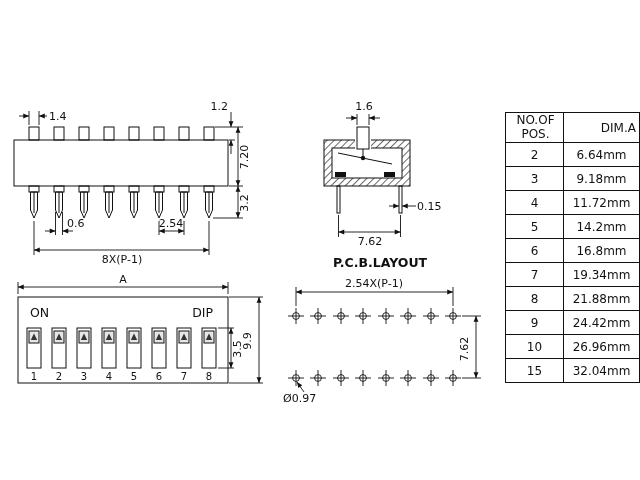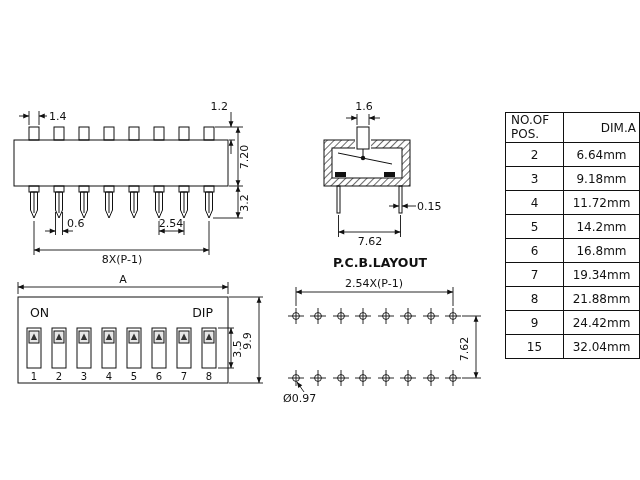--- a/index.html
+++ b/index.html
@@ -10,21 +10,21 @@
   .thin{fill:none;stroke:#111;stroke-width:0.9;}
   text{font-family:"DejaVu Sans","Liberation Sans",sans-serif;font-size:11px;fill:#111;}
   .lbl12{font-size:12.5px;}
   .b{font-weight:bold;}
   .num{font-size:10px;}
   .dim-table{position:absolute;left:505px;top:112px;border-collapse:collapse;
              font-size:12px;color:#111;background:#fff;table-layout:fixed;}
   .dim-table th,.dim-table td{border:1px solid #111;background:#fff;font-weight:normal;
              height:23px;padding:0 3px;text-align:center;}
   .dim-table th{height:29px;text-align:right;}
-  .dim-table th:first-child{width:50px;text-align:left;padding-left:5px;line-height:1.15;}
+  .dim-table th:first-child{width:50px;text-align:center;padding-left:5px;line-height:1.15;}
   .dim-table th:last-child{width:70px;}
 </style>
 </head>
 <body>
 
 <div class="stage">
 
 <svg width="640" height="480" viewBox="0 0 640 480" xmlns="http://www.w3.org/2000/svg">
   <defs>
     <marker id="ar" viewBox="0 0 10 10" refX="9.3" refY="5" markerWidth="7.5" markerHeight="7.5" orient="auto-start-reverse">
@@ -270,19 +270,23 @@
         </tr>
         <tr>
           <td>8</td>
           <td>21.88mm</td>
         </tr>
         <tr>
           <td>9</td>
           <td>24.42mm</td>
         </tr>
         <tr>
+          <td>10</td>
+          <td>26.96mm</td>
+        </tr>
+        <tr>
           <td>15</td>
           <td>32.04mm</td>
         </tr>
       </tbody>
   </table>
 
 </div>
 
 </body></html>

